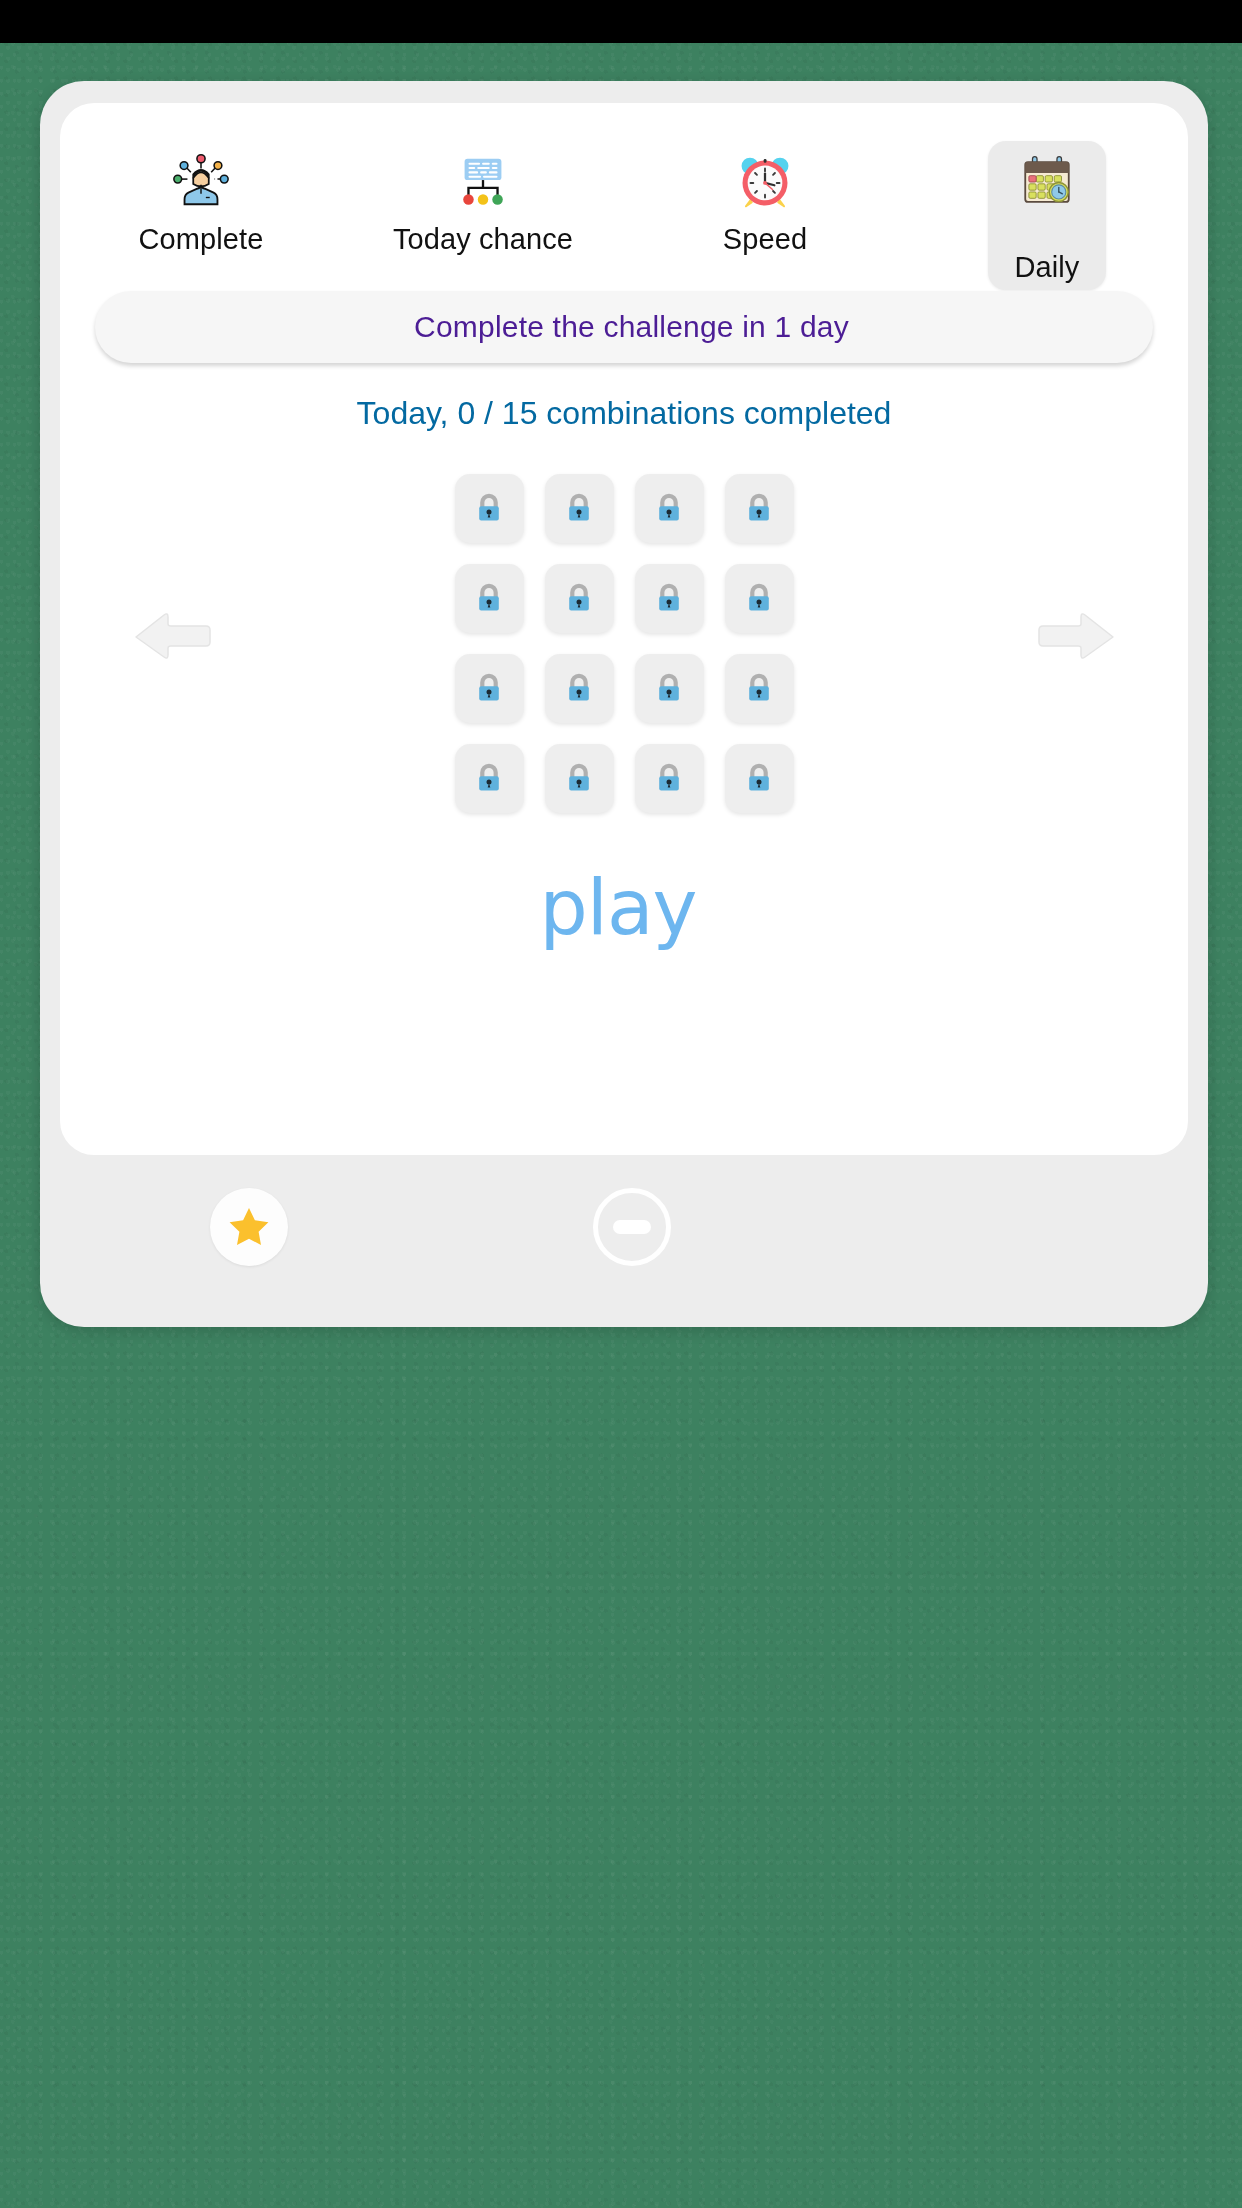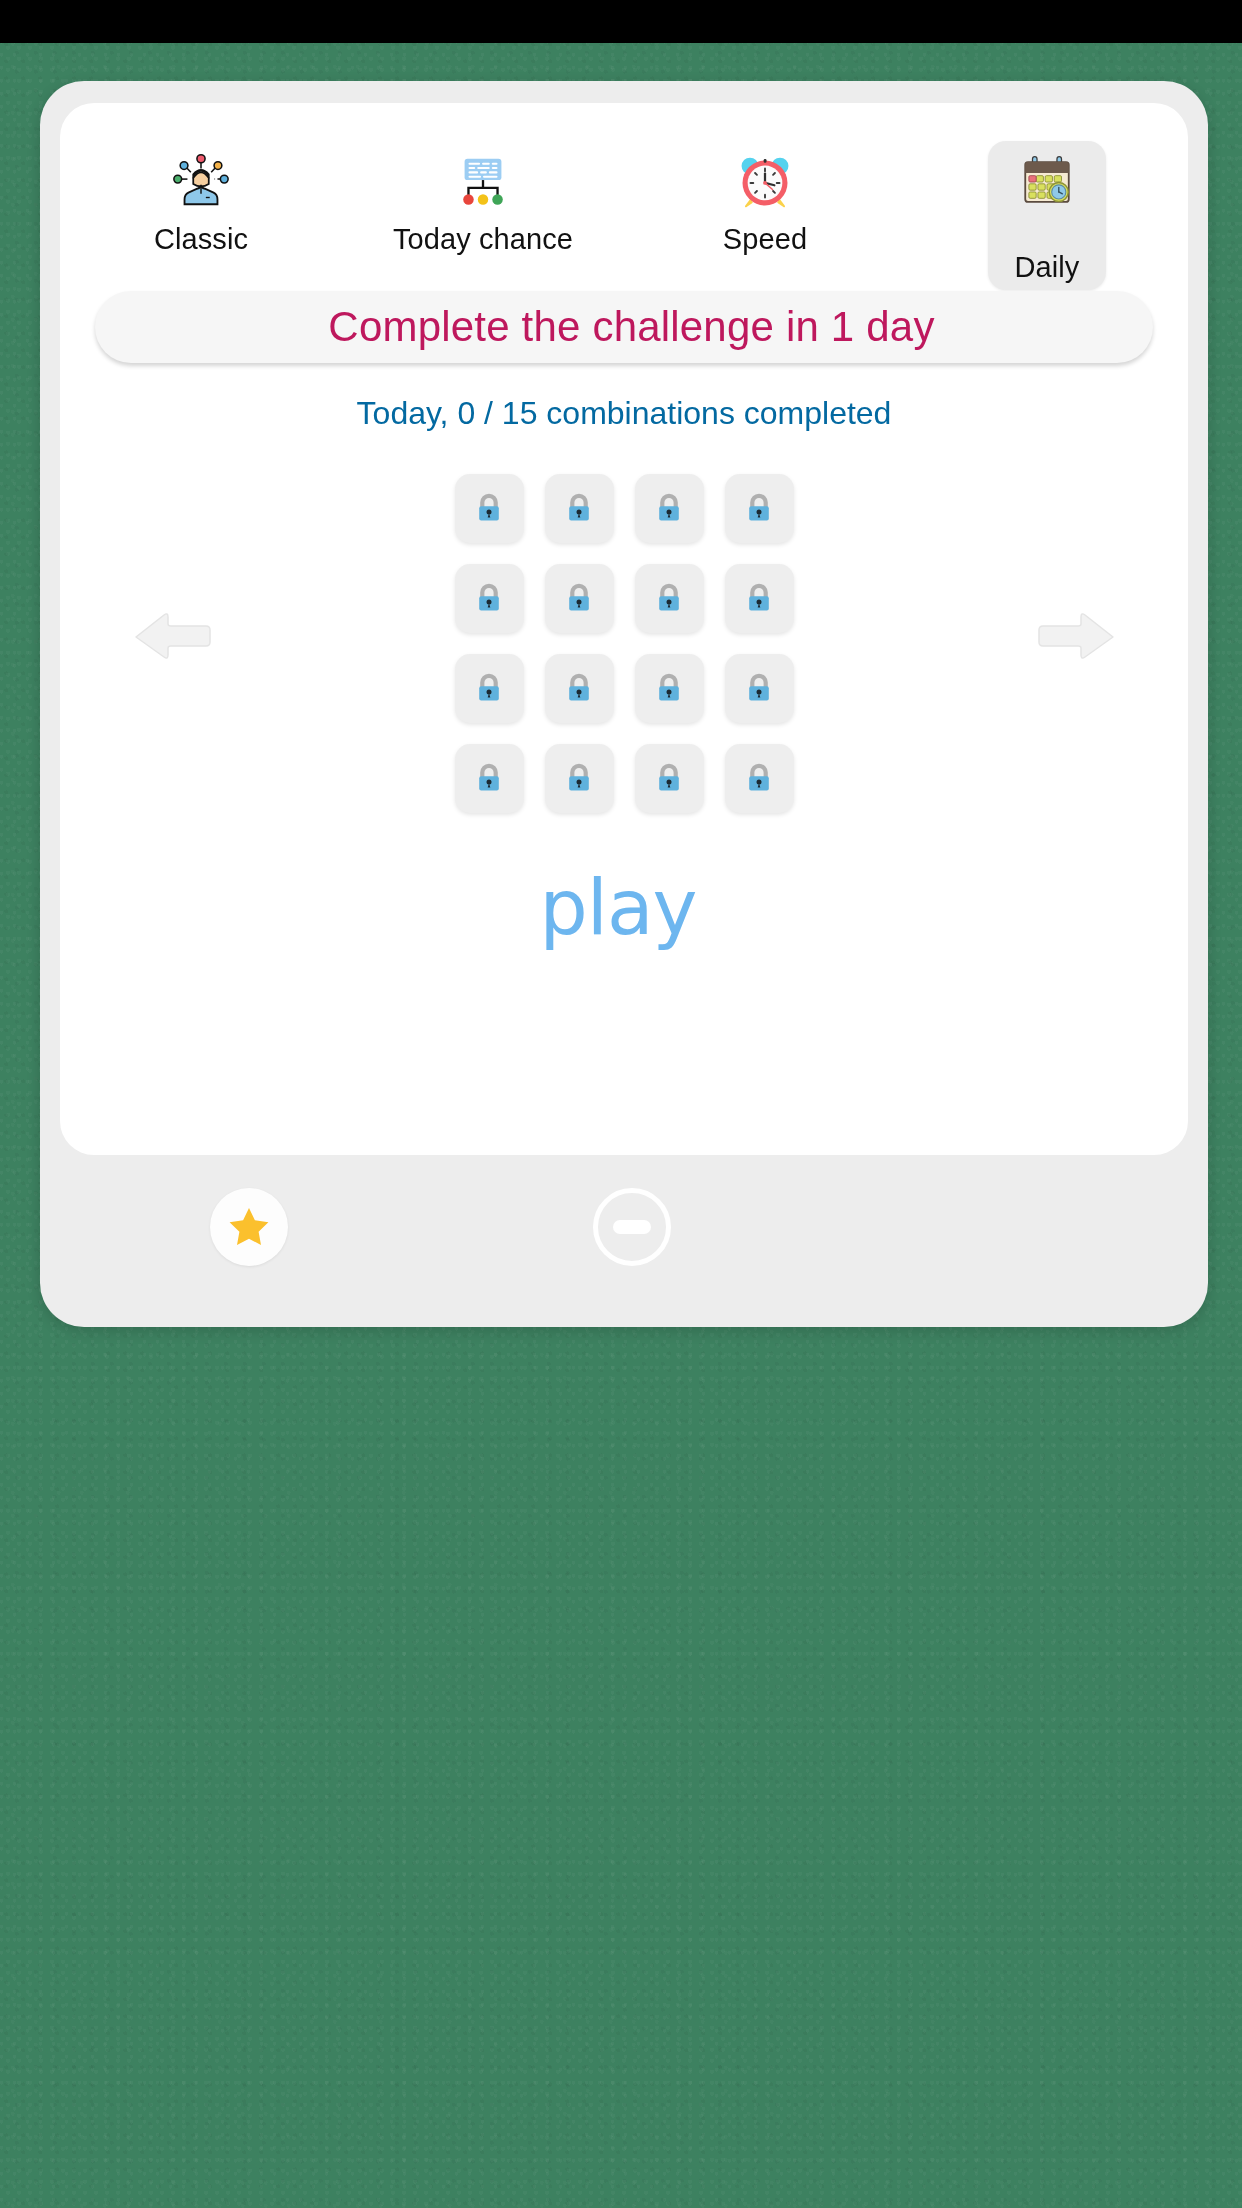--- a/index.html
+++ b/index.html
@@ -97,22 +97,22 @@
     left:35px; top:188px;
     width:1058px; height:72px;
     background:#f6f6f6;
     border-radius:36px;
     display:flex;
     align-items:center;
     justify-content:center;
     box-shadow:0 3px 4px rgba(0,0,0,.17);
   }
   .banner-text{
-    font-size:42px;
-    color:#be185d;
+    font-size:30px;
+    color:#4c1d95;
     letter-spacing:.2px;
     margin-left:15px;
   }
 
   
   .progress-line{
     position:absolute;
     left:0; top:292px;
     width:1128px;
     text-align:center;
@@ -229,21 +229,21 @@
               <path d="M12 29 L18 29" stroke="#111" stroke-width="1.6"></path>
               <circle cx="56" cy="29" r="4" fill="#5fb1dd" stroke="#111" stroke-width="1.6"></circle>
               <path d="M52 29 L46 29" stroke="#111" stroke-width="1.6" stroke-dasharray="3 2.5"></path>
               <path d="M24 28 q8 -12 16 0 l0 6 q-8 5 -16 0 z" fill="#f6cfa0" stroke="#111" stroke-width="1.8"></path>
               <path d="M24 26 q8 -11 16 0 l0 -2 q-8 -9 -16 0 z" fill="#f3b24a" stroke="#111" stroke-width="1.8"></path>
               <path d="M32 36 q-2 3 -4 3 l-9 4 q-4 2 -4 7 l0 5 l34 0 l0 -5 q0 -5 -4 -7 l-9 -4 q-2 0 -4 -3 z" fill="#8ec8ea" stroke="#111" stroke-width="1.9"></path>
               <path d="M32 36 l0 8" stroke="#111" stroke-width="1.5"></path>
               <path d="M37 48 l4 0" stroke="#111" stroke-width="1.4"></path>
             </svg>
           </div>
-          <div class="tab-label">Classic</div>
+          <div class="tab-label">Complete</div>
         </div>
       </div>
 
       <div class="tab">
         <div class="tab-hit">
           <div class="tab-icon">
             <svg width="62" height="62" viewBox="0 0 64 64">
               <rect x="13" y="8" width="38" height="22" rx="3" fill="#9ccdf3"></rect>
               <g fill="#ffffff">
                 <rect x="17" y="12" width="12" height="2.2" rx="1.1"></rect>

